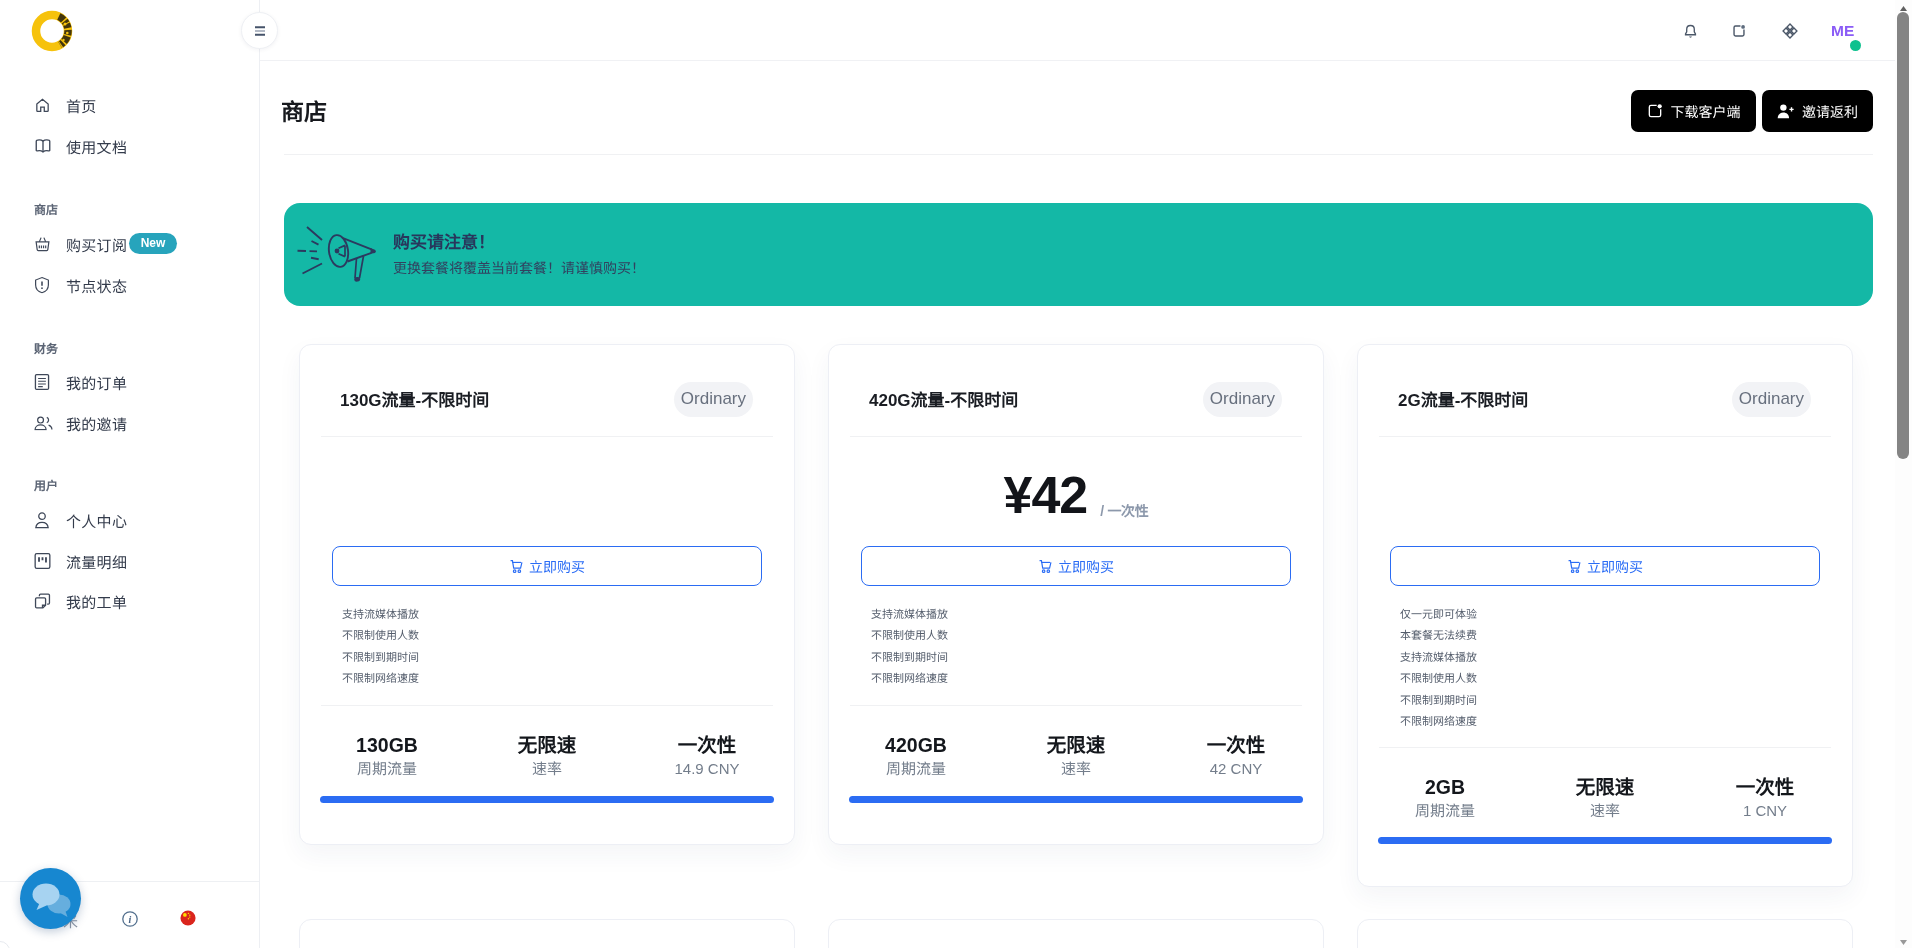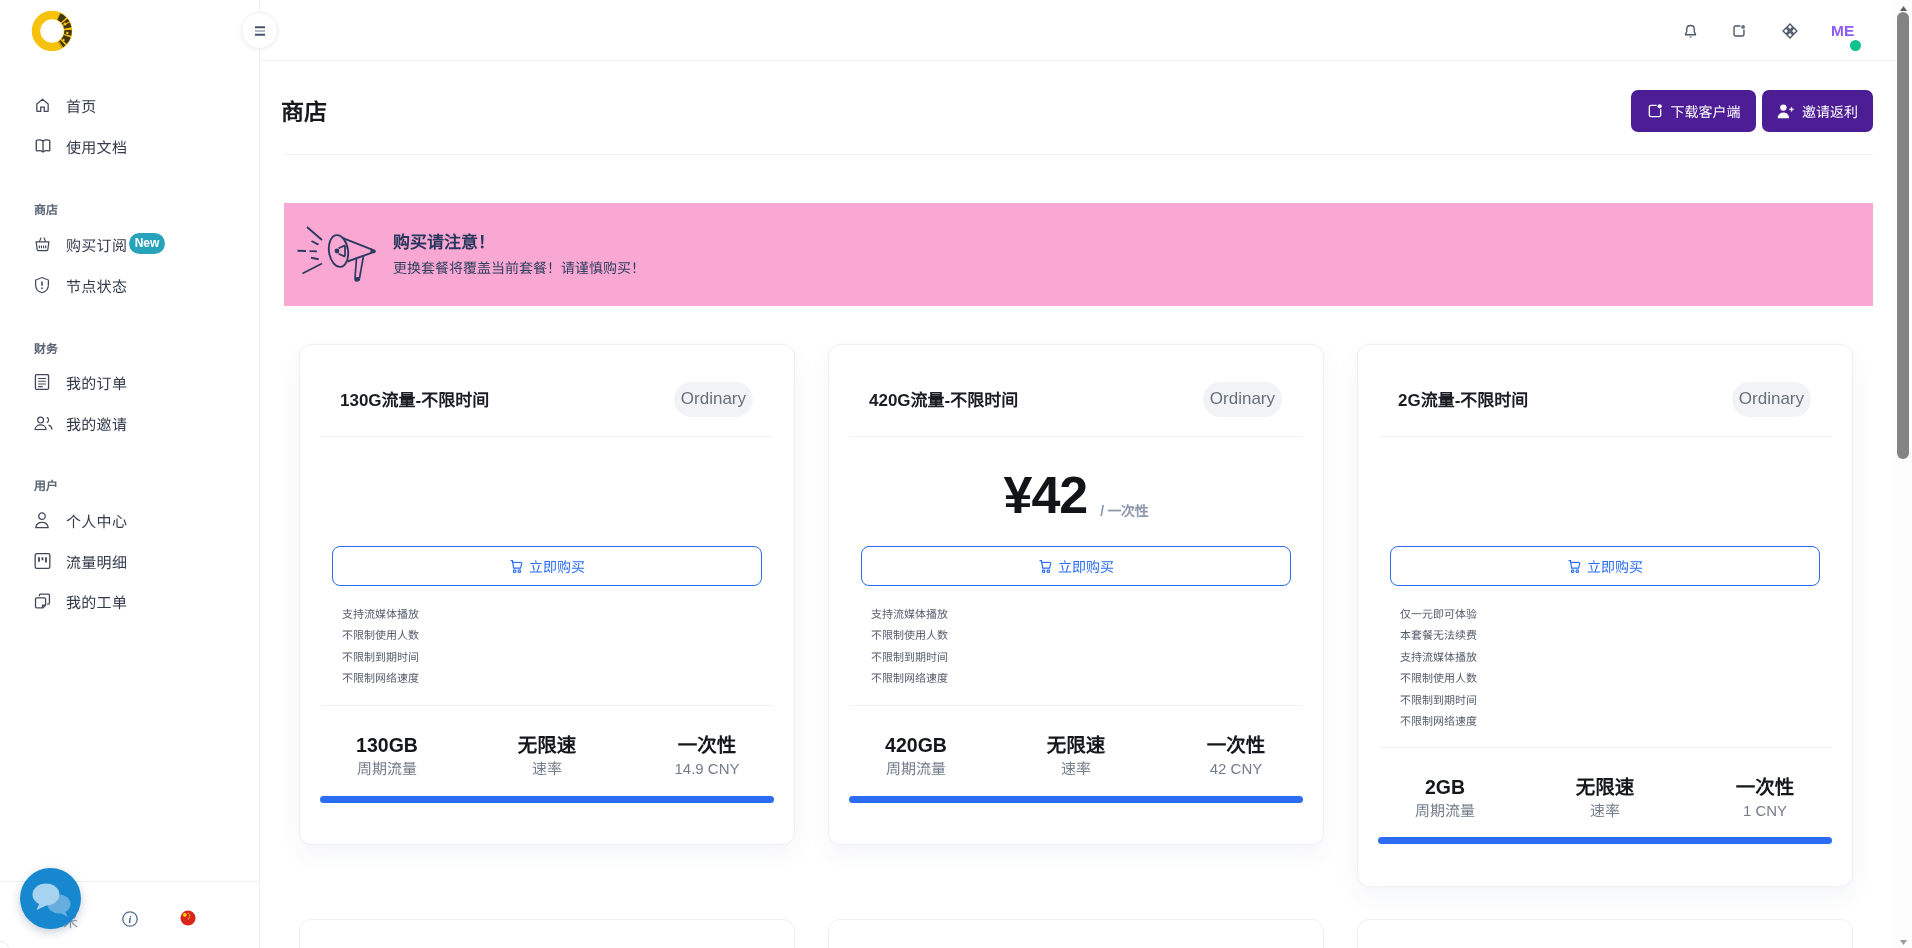--- a/index.html
+++ b/index.html
@@ -9,43 +9,43 @@
   .abs { position:absolute; }
 
   
   #sidebar { position:absolute; left:0; top:0; width:260px; height:948px;
     background:#fff; border-right:1px solid #edeff3; }
   .navitem { position:absolute; left:0; width:259px; height:24px; }
   .navitem .ic { position:absolute; left:34px; top:50%; transform:translateY(-50%); }
   .navitem .tx { position:absolute; left:66px; top:50%; transform:translateY(-50%);
     font-size:15px; color:#333b4b; letter-spacing:0.3px; }
   .navlabel { position:absolute; left:34px; font-size:12px; font-weight:bold; color:#5c6575; }
-  .newbadge { position:absolute; left:129px; top:233px; width:36px; height:21px;
+  .newbadge { position:absolute; left:129px; top:233px; width:48px; height:21px;
     background:#27a4bc; border-radius:11px; color:#fff; font-size:12px; font-weight:bold;
     text-align:center; line-height:21px; }
 
   
   #topbar { position:absolute; left:260px; top:0; width:1635px; height:61px;
     background:#fff; border-bottom:1px solid #f0f1f4; }
   #hamburger { position:absolute; left:241px; top:12px; width:37px; height:37px;
     border-radius:50%; background:#fff; border:1px solid #eef0f4;
     box-shadow:0 1px 4px rgba(30,40,70,.06); z-index:5; }
   .tbic { position:absolute; top:50%; transform:translateY(-50%); }
   #me { position:absolute; left:1831px; top:22px; font-size:15.5px; font-weight:bold; color:#8b5cf6; }
   #medot { position:absolute; left:1850px; top:40px; width:11px; height:11px; border-radius:50%; background:#0ec18e; }
 
   
   #h1 { position:absolute; left:281px; top:93px; font-size:23px; font-weight:bold; color:#17191e; }
-  .bluebtn { position:absolute; top:90px; height:42px; background:#4c1d95; border-radius:7px;
+  .bluebtn { position:absolute; top:90px; height:42px; background:#000000; border-radius:7px;
     color:#fff; font-size:14px; display:flex; align-items:center; justify-content:center; gap:8px; }
   #hdivider { position:absolute; left:284px; top:154px; width:1589px; height:1px; background:#f0f1f3; }
 
   
   #banner { position:absolute; left:284px; top:203px; width:1589px; height:103px;
-    background:#f9a8d4; border-radius:0; }
+    background:#14b8a6; border-radius:16px; }
   #banner .t1 { position:absolute; left:109px; top:25px; font-size:17px; font-weight:bold; color:#28375c; }
   #banner .t2 { position:absolute; left:109px; top:54px; font-size:14px; color:#32415f; }
 
   
   .card { position:absolute; top:344px; width:496px; background:#fff;
     border:1px solid #edeff5; border-radius:12px;
     box-shadow:0 10px 24px rgba(40,50,90,.05); }
   .card .title { position:absolute; left:40px; top:41px; font-size:17px; font-weight:bold; color:#1a1d23; }
   .card .chip { position:absolute; right:41px; top:36.5px; height:35px; padding:0 7px;
     background:#f2f3f6; border-radius:17.5px; font-size:17px; font-weight:500; color:#68707e;

